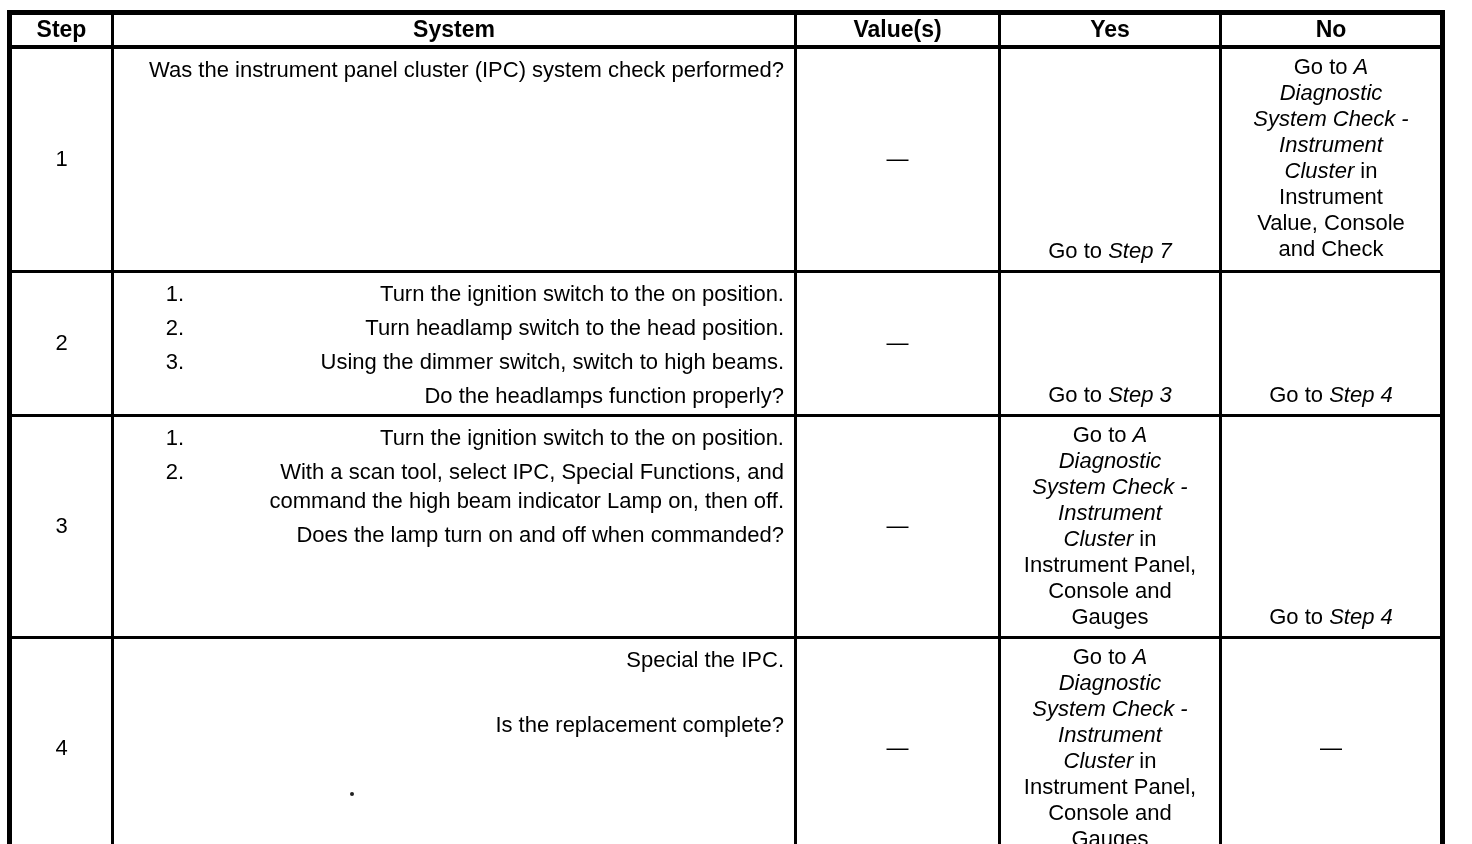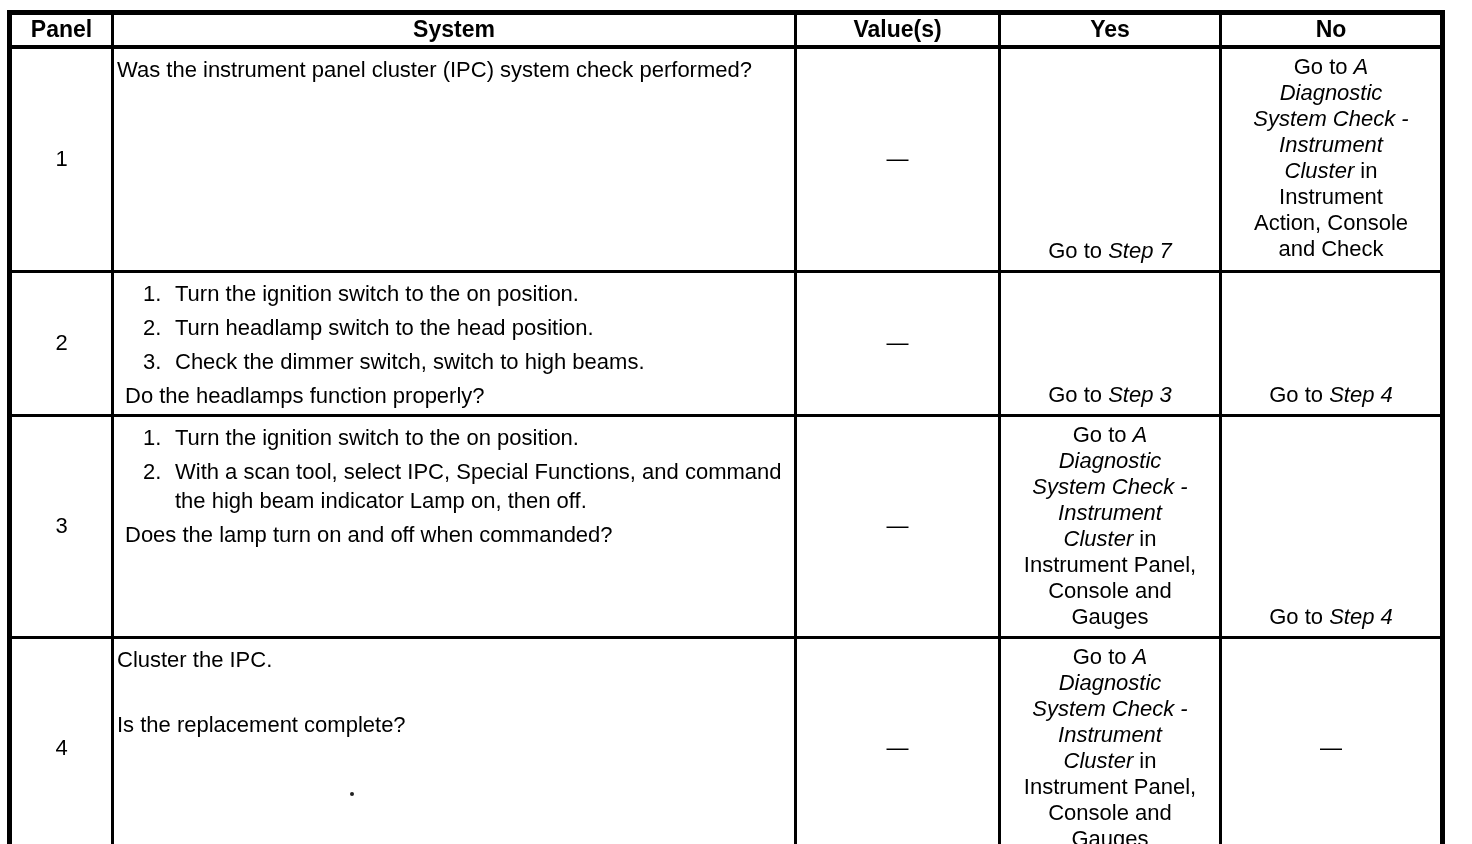--- a/index.html
+++ b/index.html
@@ -45,22 +45,23 @@
     vertical-align: middle;
     border-bottom: 4px solid #000;
     padding: 1px 0 2px 0;
   }
   td.step {
     text-align: center;
     vertical-align: middle;
   }
   td.action {
     vertical-align: top;
-    padding: 6px 10px 4px 3px;
+    padding: 6px 10px 4px 12px;
     line-height: 29px;
+    text-align: right;
   }
   .para { margin: 0; }
   .li {
     display: flex;
     margin: 0 0 5px 26px;
   }
   .num { flex: 0 0 32px; }
   .litxt { flex: 1; }
   .q  { margin: 3px 0 0 8px; }
   .q4 { margin: 36px 0 12px 0; }
@@ -99,21 +100,21 @@
   <table class="diag">
     <colgroup>
       <col style="width:103px">
       <col style="width:683px">
       <col style="width:204px">
       <col style="width:221px">
       <col style="width:222px">
     </colgroup>
     <thead>
       <tr>
-        <th>Panel</th>
+        <th>Step</th>
         <th>System</th>
         <th>Value(s)</th>
         <th>Yes</th>
         <th>No</th>
       </tr>
     </thead>
     <tbody>
 
       <tr class="r1">
         <td class="step">1</td>
@@ -127,40 +128,40 @@
             </div>
         </td>
         <td class="goto top">
           <div class="golines">
               <div class="ln"><span>Go to </span><span class="it">A</span></div>
               <div class="ln"><span class="it">Diagnostic</span></div>
               <div class="ln"><span class="it">System Check -</span></div>
               <div class="ln"><span class="it">Instrument</span></div>
               <div class="ln"><span class="it">Cluster</span><span> in</span></div>
               <div class="ln"><span>Instrument</span></div>
-              <div class="ln"><span>Action, Console</span></div>
+              <div class="ln"><span>Value, Console</span></div>
               <div class="ln"><span>and Check</span></div>
             </div>
         </td>
       </tr>
 
       <tr class="r2">
         <td class="step">2</td>
         <td class="action">
           <div class="li">
             <span class="num">1.</span>
             <span class="litxt">Turn the ignition switch to the on position.</span>
           </div>
           <div class="li">
             <span class="num">2.</span>
             <span class="litxt">Turn headlamp switch to the head position.</span>
           </div>
           <div class="li">
             <span class="num">3.</span>
-            <span class="litxt">Check the dimmer switch, switch to high beams.</span>
+            <span class="litxt">Using the dimmer switch, switch to high beams.</span>
           </div>
           <p class="para q">Do the headlamps function properly?</p>
         </td>
         <td class="value">—</td>
         <td class="goto bottom">
           <div class="golines">
               <div class="ln"><span>Go to </span><span class="it">Step 3</span></div>
             </div>
         </td>
         <td class="goto bottom">
@@ -199,21 +200,21 @@
         <td class="goto bottom">
           <div class="golines">
               <div class="ln"><span>Go to </span><span class="it">Step 4</span></div>
             </div>
         </td>
       </tr>
 
       <tr class="r4">
         <td class="step">4</td>
         <td class="action">
-          <p class="para">Cluster the IPC.</p>
+          <p class="para">Special the IPC.</p>
           <p class="para q4">Is the replacement complete?</p>
         </td>
         <td class="value">—</td>
         <td class="goto top">
           <div class="golines">
               <div class="ln"><span>Go to </span><span class="it">A</span></div>
               <div class="ln"><span class="it">Diagnostic</span></div>
               <div class="ln"><span class="it">System Check -</span></div>
               <div class="ln"><span class="it">Instrument</span></div>
               <div class="ln"><span class="it">Cluster</span><span> in</span></div>

